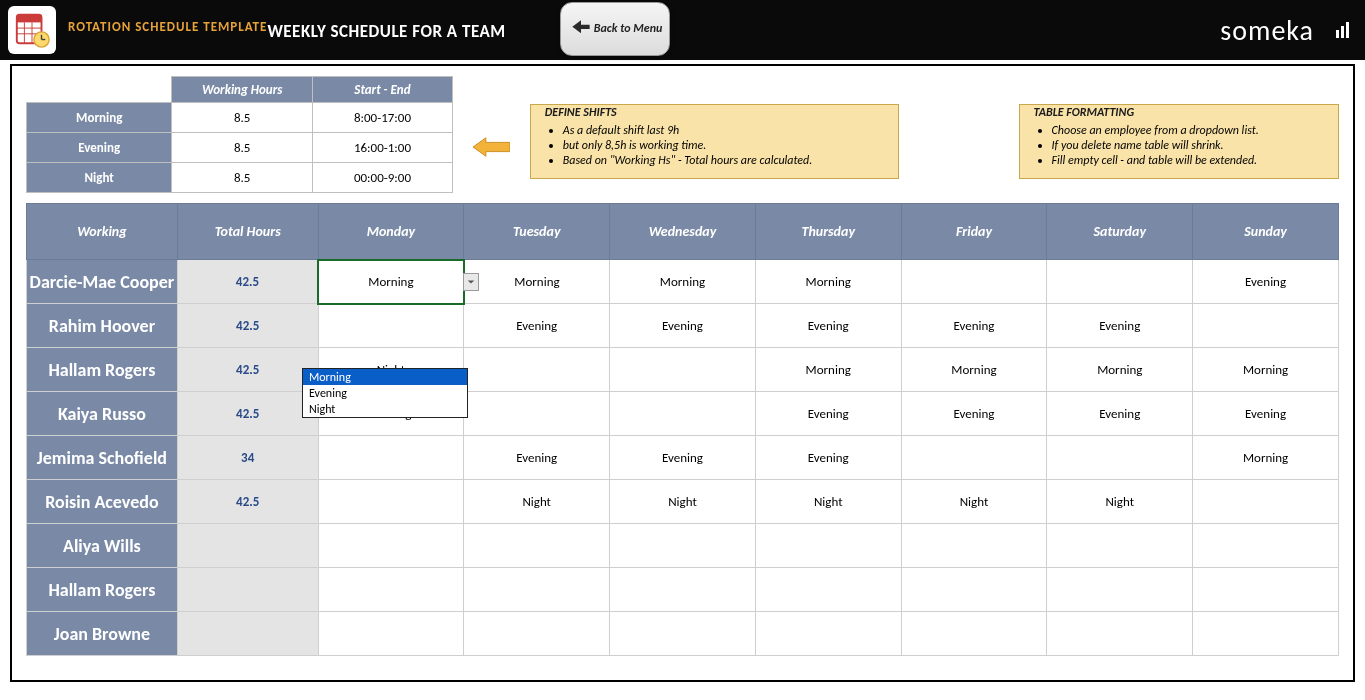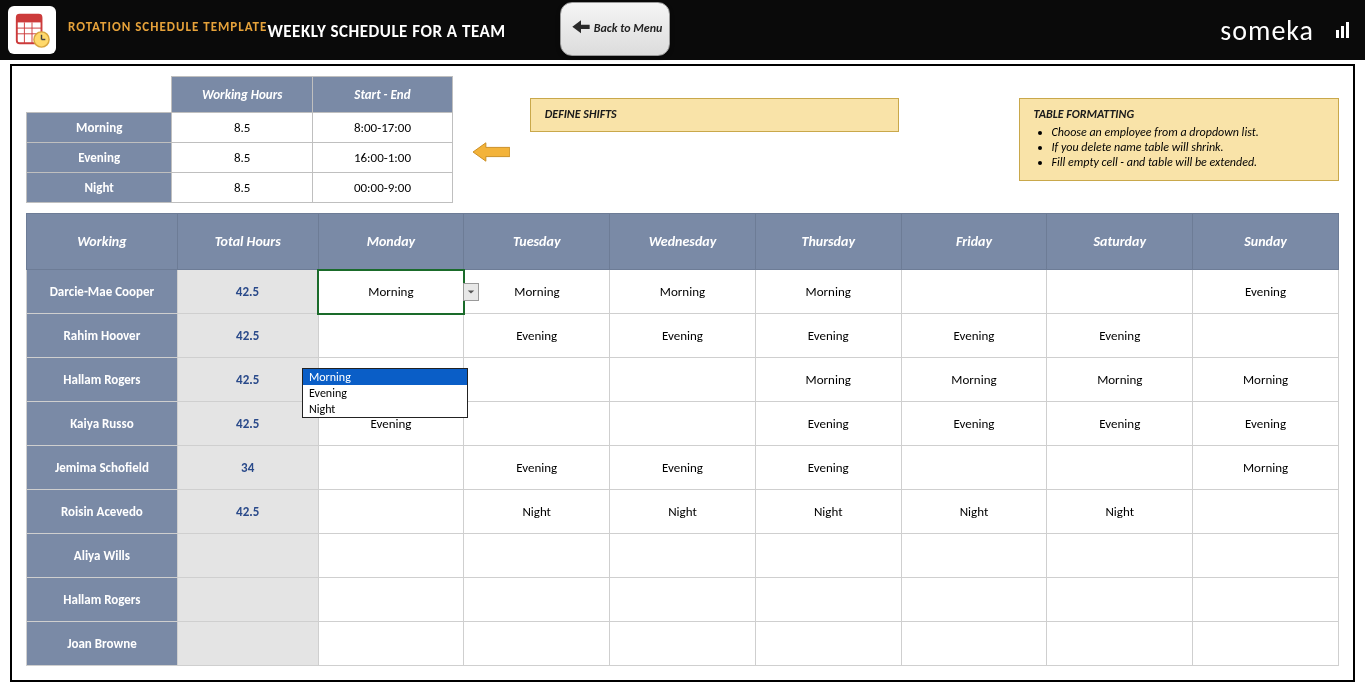--- a/index.html
+++ b/index.html
@@ -22,42 +22,42 @@
 .logo .bars span:nth-child(1){height:8px;}
 .logo .bars span:nth-child(2){height:12px;}
 .logo .bars span:nth-child(3){height:16px;}
 
 .content { border: 2px solid #000; margin: 4px 10px 10px 10px; padding: 10px 14px 14px 14px; background: #fff; height: 618px; }
 
 
 .shifts-area { display: flex; align-items: flex-start; gap: 20px; margin-bottom: 10px; }
 .shifts-tbl { border-collapse: collapse; }
 .shifts-tbl th, .shifts-tbl td { border: 1px solid #bfbfbf; text-align: center; font-size: 13px; }
-.shifts-tbl th { background: #7a8aa6; color: #fff; font-style: italic; font-weight: 700; height: 36px; }
+.shifts-tbl th { background: #7a8aa6; color: #fff; font-style: italic; font-weight: 700; height: 26px; }
 .shifts-tbl th:first-child { background: transparent; border: none; }
 .shifts-tbl td { height: 30px; }
 .shifts-tbl .rowhdr { background: #7a8aa6; color: #fff; font-weight: 700; font-size: 13px; width: 150px; }
 .shifts-tbl .c-hrs { width: 145px; }
 .shifts-tbl .c-se { width: 145px; }
 
 .arrow-left { width: 38px; height: 24px; align-self: center; margin-top: 24px; }
 .arrow-left svg { width: 100%; height: 100%; }
 
-.note-box { background: #f9e3a8; border: 1px solid #c9a84b; padding: 8px 14px 10px 14px; font-size: 12px; font-style: italic; width: 380px; margin-top: 22px; }
+.note-box { background: #f9e3a8; border: 1px solid #c9a84b; padding: 0 14px 10px 14px; font-size: 12px; font-style: italic; width: 380px; margin-top: 28px; }
 .note-box .hdr { font-weight: 700; color: #1b1b1b; }
 .note-box ul { margin: 4px 0 0 18px; }
 .note-box li { margin: 1px 0; }
 
 .note-box.n2 { width: 330px; margin-left: 100px; }
 
 
 .sched { border-collapse: collapse; width: 100%; table-layout: fixed; }
 .sched th { background: #7a8aa6; color: #fff; font-style: italic; font-weight: 700; height: 56px; border: 1px solid #6d7c96; font-size: 14px; }
 .sched td { border: 1px solid #cfcfcf; height: 44px; text-align: center; font-size: 13px; background: #fff; }
-.sched .emp { background: #7a8aa6; color: #fff; font-weight: 700; font-size: 13px; }
+.sched .emp { background: #7a8aa6; color: #fff; font-weight: 700; font-size: 18px; }
 .sched .hrs { background: #e4e4e4; color: #2a4a8a; font-weight: 700; }
 .sched col.c-emp { width: 150px; }
 .sched col.c-hrs { width: 140px; }
 .sched col.c-day { width: 145px; }
 
 .cell-active { position: relative; border: 2px solid #1a6b2a !important; }
 .dd-btn { position: absolute; right: -16px; top: 50%; transform: translateY(-50%); width: 16px; height: 18px; background: #e8e8e8; border: 1px solid #9a9a9a; display: flex; align-items: center; justify-content: center; cursor: pointer; }
 .dd-btn svg { width: 8px; height: 8px; }
 
 .dd-list { position: absolute; left: 290px; top: 302px; width: 166px; background: #fff; border: 1px solid #222; font-size: 12px; z-index: 10; }
@@ -130,20 +130,25 @@
       </table>
 
     <div class="arrow-left">
       <svg viewBox="0 0 40 24">
           <path d="M0 12 L14 2 V7 H40 V17 H14 V22 Z" fill="#f3b33a" stroke="#c78a1e"></path>
         </svg>
     </div>
 
     <div class="note-box">
       <div class="hdr">DEFINE SHIFTS</div>
+      <ul>
+        <li>As a default shift last 9h</li>
+        <li>but only 8,5h is working time.</li>
+        <li>Based on "Working Hs" - Total hours are calculated.</li>
+      </ul>
     </div>
 
     <div class="note-box n2">
       <div class="hdr">TABLE FORMATTING</div>
       <ul>
         <li>Choose an employee from a dropdown list.</li>
         <li>If you delete name table will shrink.</li>
         <li>Fill empty cell - and table will be extended.</li>
       </ul>
     </div>

